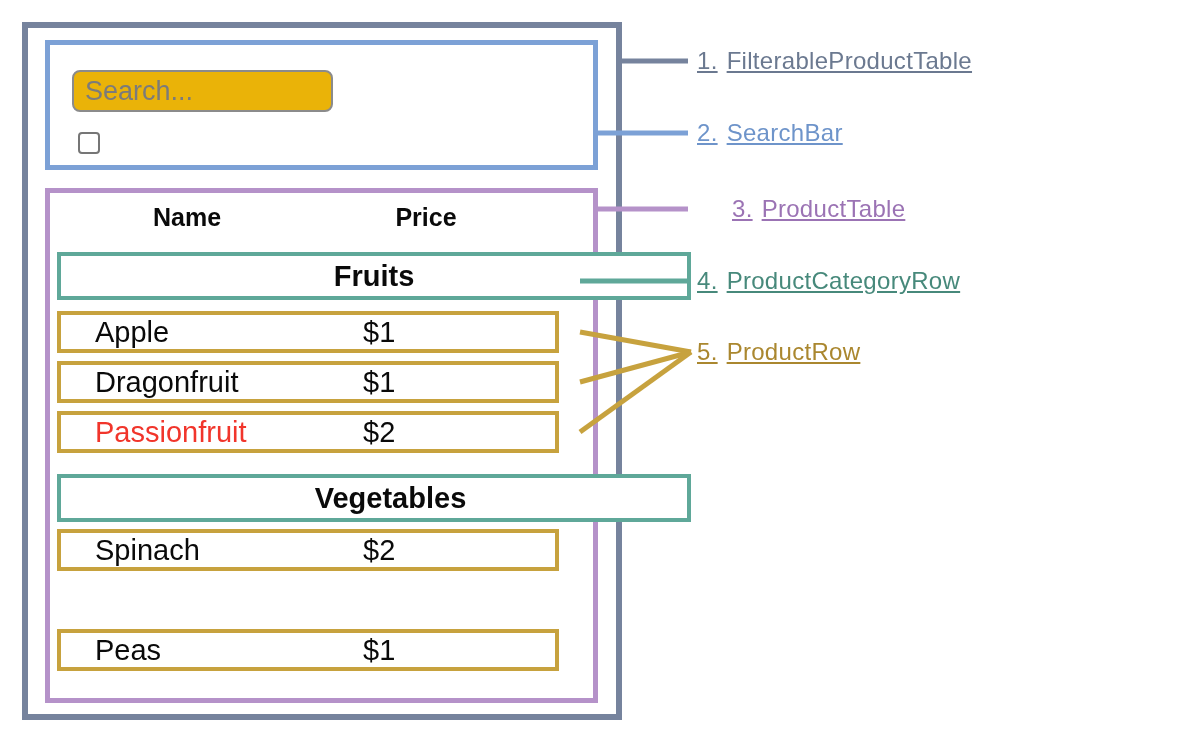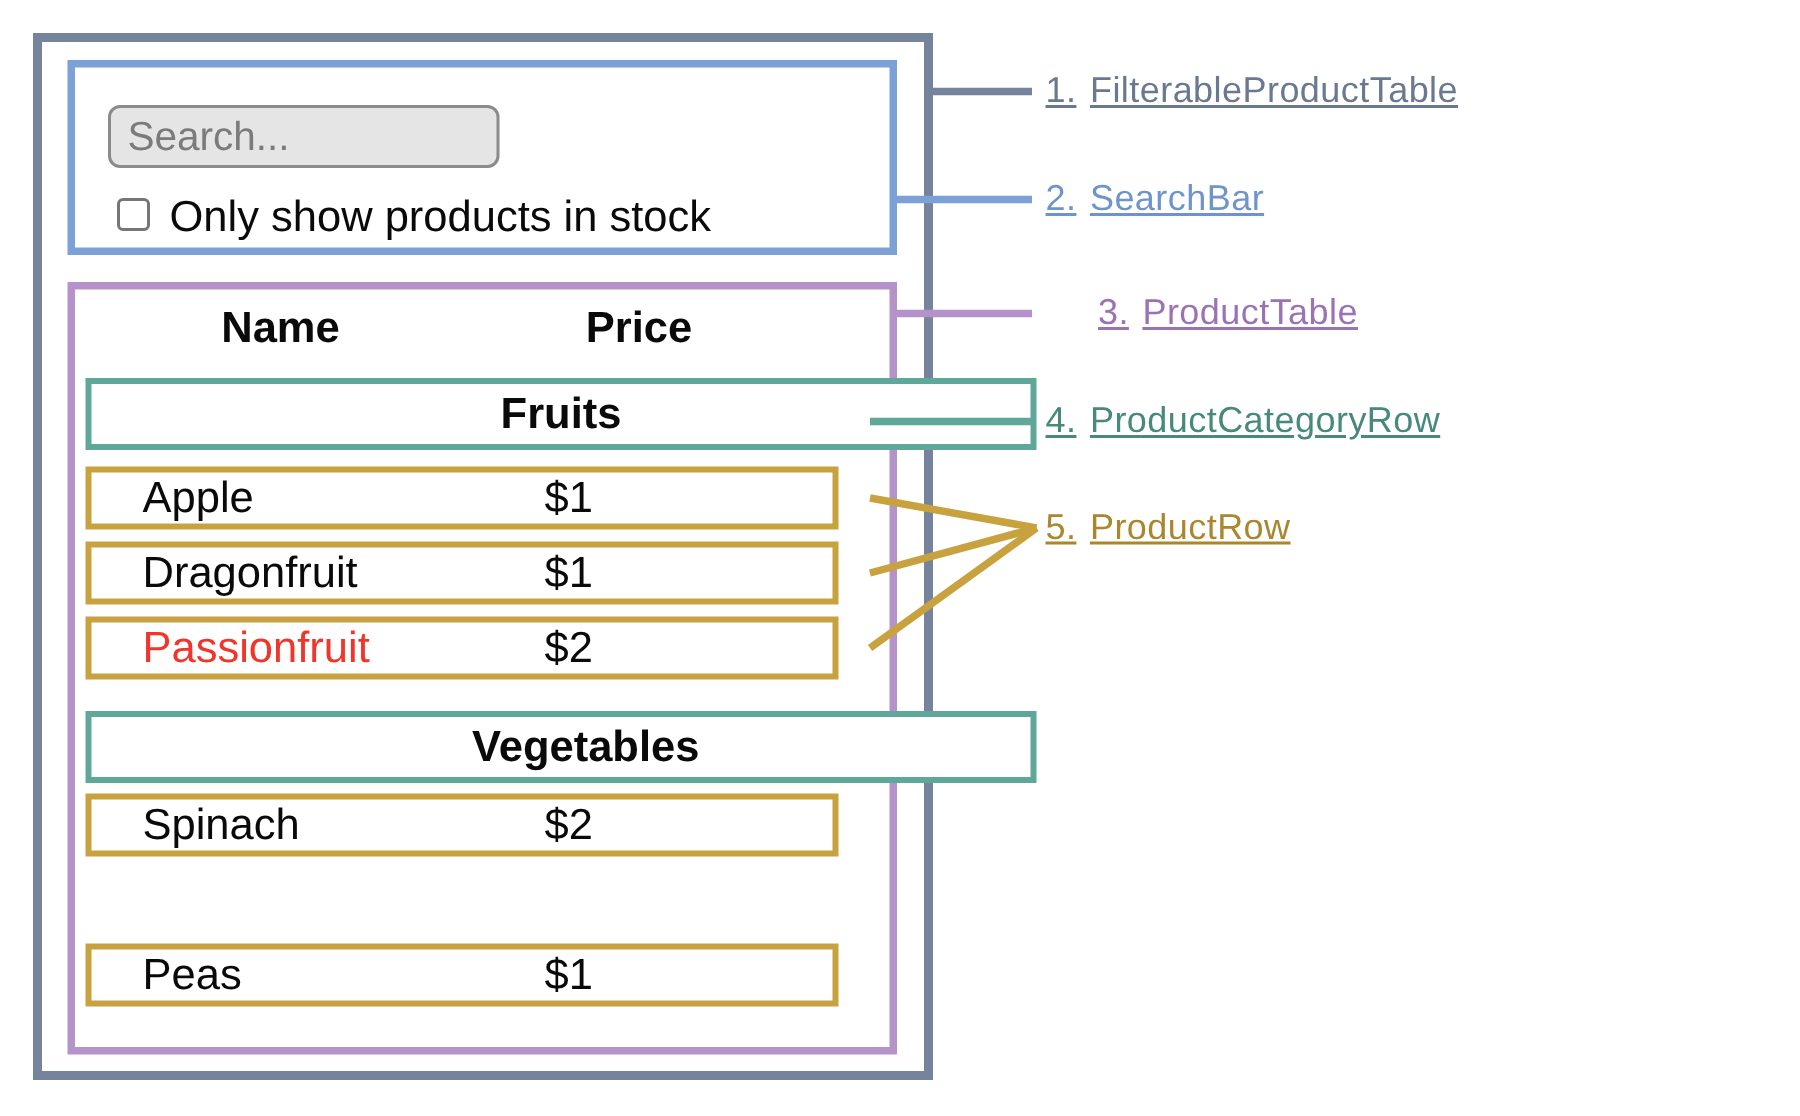--- a/index.html
+++ b/index.html
@@ -14,26 +14,26 @@
   .producttable{left:45px;top:188px;width:553px;height:515px;border:5px solid var(--purple);z-index:2;}
   .catrow{left:57px;width:634px;height:48px;border:4px solid var(--teal);z-index:3;
           display:flex;align-items:center;justify-content:center;
           font-weight:bold;font-size:29px;}
   .prodrow{left:57px;width:502px;height:42px;border:4px solid var(--gold);z-index:3;}
   .prodrow .rname{position:absolute;left:34px;top:0;line-height:34px;font-size:29px;}
   .prodrow .rprice{position:absolute;left:302px;top:0;line-height:34px;font-size:29px;color:#0a0a0a;}
   .prodrow.oos .rname{color:var(--red);}
   
   .theader{position:absolute;left:57px;top:203px;width:526px;display:flex;z-index:3;
-           font-weight:bold;font-size:29px;}
+           font-weight:bold;font-size:25px;}
   .theader .hname{width:260px;text-align:center;}
   .theader .hprice{width:218px;text-align:center;}
   
   .searchinput{position:absolute;left:72px;top:70px;width:261px;height:42px;box-sizing:border-box;
-           border:2px solid var(--input-border);border-radius:8px;background:#e5e5e5;z-index:3;
+           border:2px solid var(--input-border);border-radius:8px;background:#eab308;z-index:3;
            font-family:"Liberation Sans", sans-serif;font-size:27px;padding:0 0 0 11px;color:#222;outline:none;}
   .searchinput::placeholder{color:var(--placeholder);opacity:1;}
   .checkbox{position:absolute;left:78px;top:132px;width:22px;height:22px;box-sizing:border-box;
            border:2px solid var(--checkbox-border);border-radius:4px;background:#fff;z-index:3;}
   .checklabel{position:absolute;left:113px;top:129px;font-size:29px;z-index:3;white-space:nowrap;}
   
   .legend-item{position:absolute;left:697px;transform:translateY(-50%);white-space:nowrap;
            font-size:24px;letter-spacing:0.3px;z-index:6;text-decoration:underline;}
   .legend-item .num{margin-right:9px;}
   .l1{color:var(--slate-text);}
@@ -52,21 +52,20 @@
 </head>
 <body>
 
 <div id="canvas">
 
   <div class="box outer"></div>
 
   <div class="box searchbar"></div>
   <input class="searchinput" type="text" placeholder="Search..." style="">
   <div class="checkbox"></div>
-  <div class="checklabel">Only show products in stock</div>
 
   <div class="box producttable"></div>
   <div class="theader">
     <span class="hname">Name</span>
     <span class="hprice">Price</span>
   </div>
 
   <div class="box catrow" style="top:252px;">
     <span>Fruits</span>
   </div>

